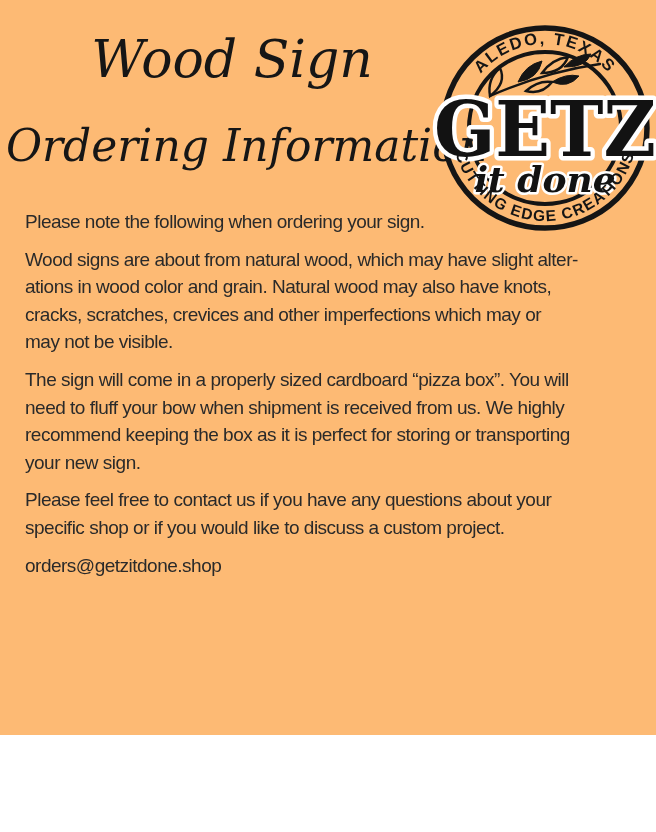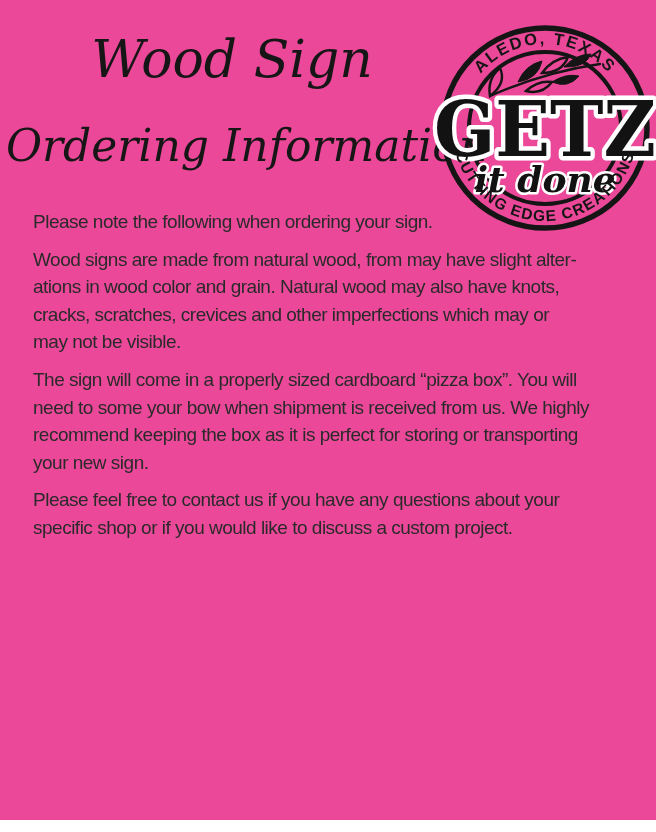--- a/index.html
+++ b/index.html
@@ -1,17 +1,17 @@
 <!DOCTYPE html>
 <html><head>
 <meta charset="utf-8">
 <style>
   * { margin: 0; padding: 0; box-sizing: border-box; }
   html, body { width: 656px; height: 832px; background: #ffffff; overflow: hidden; }
-  .page { position: relative; width: 656px; height: 820px; background: #ec4899; }
+  .page { position: relative; width: 656px; height: 735px; background: #fdba74; }
 
   
   .header { position: relative; width: 656px; height: 200px; }
   .title {
     position: absolute; left: 6px; top: 14px; width: 452px;
     text-align: center; font-family: "DejaVu Serif", serif;
     font-style: italic; color: #161616; white-space: nowrap;
   }
   .title-line1 { font-size: 52px; line-height: 90px; }
   .title-line2 { font-size: 44px; line-height: 84px; }
@@ -29,21 +29,21 @@
     fill: #121212; stroke: #ffffff; stroke-width: 9px; paint-order: stroke; stroke-linejoin: round;
   }
   .script-text {
     font-family: "DejaVu Serif", serif; font-style: italic; font-weight: bold; font-size: 36px;
     fill: #121212; stroke: #ffffff; stroke-width: 5px; paint-order: stroke; stroke-linejoin: round;
   }
   .branch { stroke: #151515; fill: #151515; }
   .branch .stem, .branch .leaf-open { fill: none; stroke-width: 2.4; stroke-linecap: round; }
 
   
-  .body-text { padding: 8px 8px 0 33px; }
+  .body-text { padding: 8px 8px 0 25px; }
   .body-text p {
     font-family: "Liberation Sans", sans-serif;
     font-size: 19px; line-height: 27.6px; letter-spacing: -0.5px;
     color: #2a2a2a; white-space: pre; margin: 0 0 10px 0;
   }
   .email-line { margin-top: 2px; }
 </style>
 </head>
 <body>
 
@@ -83,25 +83,26 @@
       <text class="script-text" x="115" y="176" text-anchor="middle">it done</text>
 
       <text class="arc-text arc-bot" text-anchor="middle">
         <textPath href="#arcBot" startOffset="50%">CUTTING EDGE CREATIONS</textPath>
       </text>
     </svg>
   </header>
 
   <main class="body-text">
     <p>Please note the following when ordering your sign.</p>
-    <p>Wood signs are made from natural wood, from may have slight alter-
+    <p>Wood signs are about from natural wood, which may have slight alter-
 ations in wood color and grain. Natural wood may also have knots,
 cracks, scratches, crevices and other imperfections which may or
 may not be visible.</p>
     <p>The sign will come in a properly sized cardboard “pizza box”. You will
-need to some your bow when shipment is received from us. We highly
+need to fluff your bow when shipment is received from us. We highly
 recommend keeping the box as it is perfect for storing or transporting
 your new sign.</p>
     <p>Please feel free to contact us if you have any questions about your
 specific shop or if you would like to discuss a custom project.</p>
+    <p class="email-line">orders@getzitdone.shop</p>
   </main>
 
 </div>
 
 </body></html>

